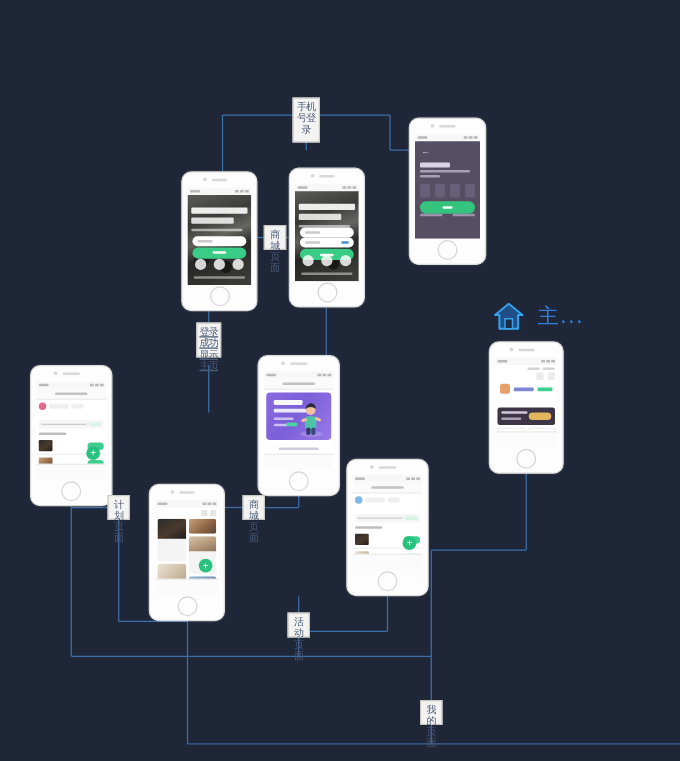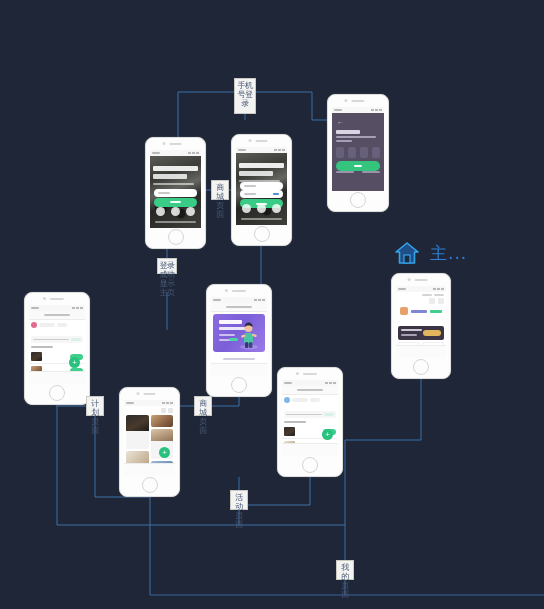--- a/index.html
+++ b/index.html
@@ -710,18 +710,18 @@
   <div class="home-label" style="left:394px;top:240px;">
     <svg width="26" height="26" viewBox="0 0 26 26" xmlns="http://www.w3.org/2000/svg">
       <path d="M13 3 L24 12 L20.5 12 L20.5 23 L5.5 23 L5.5 12 L2 12 Z" fill="#1f4f86" stroke="#34a3ea" stroke-width="1.6" stroke-linejoin="round"></path>
       <rect x="10" y="15" width="6" height="8" fill="#1b2b45" stroke="#34a3ea" stroke-width="1.2"></rect>
     </svg>
     <span class="txt">主...</span>
   </div>
 
 <div class="wire-label" style="left: 234px; top: 78px; width: 22px; height: 36px;">手机号登录</div>
     <div class="wire-label" style="left: 211px; top: 180px; width: 18px; height: 20px;">商城页面</div>
-    <div class="wire-label" style="left: 157px; top: 258px; width: 20px; height: 16px;">登录成功显示主页</div>
+    <div class="wire-label" style="left: 157px; top: 258px; width: 20px; height: 28px; text-decoration: underline;">登录成功显示主页</div>
     <div class="wire-label" style="left: 86px; top: 396px; width: 18px; height: 20px;">计划页面</div>
     <div class="wire-label" style="left: 194px; top: 396px; width: 18px; height: 20px;">商城页面</div>
     <div class="wire-label" style="left: 230px; top: 490px; width: 18px; height: 20px;">活动页面</div>
     <div class="wire-label" style="left: 336px; top: 560px; width: 18px; height: 20px;">我的页面</div>
   </div>
 
 </body></html>

